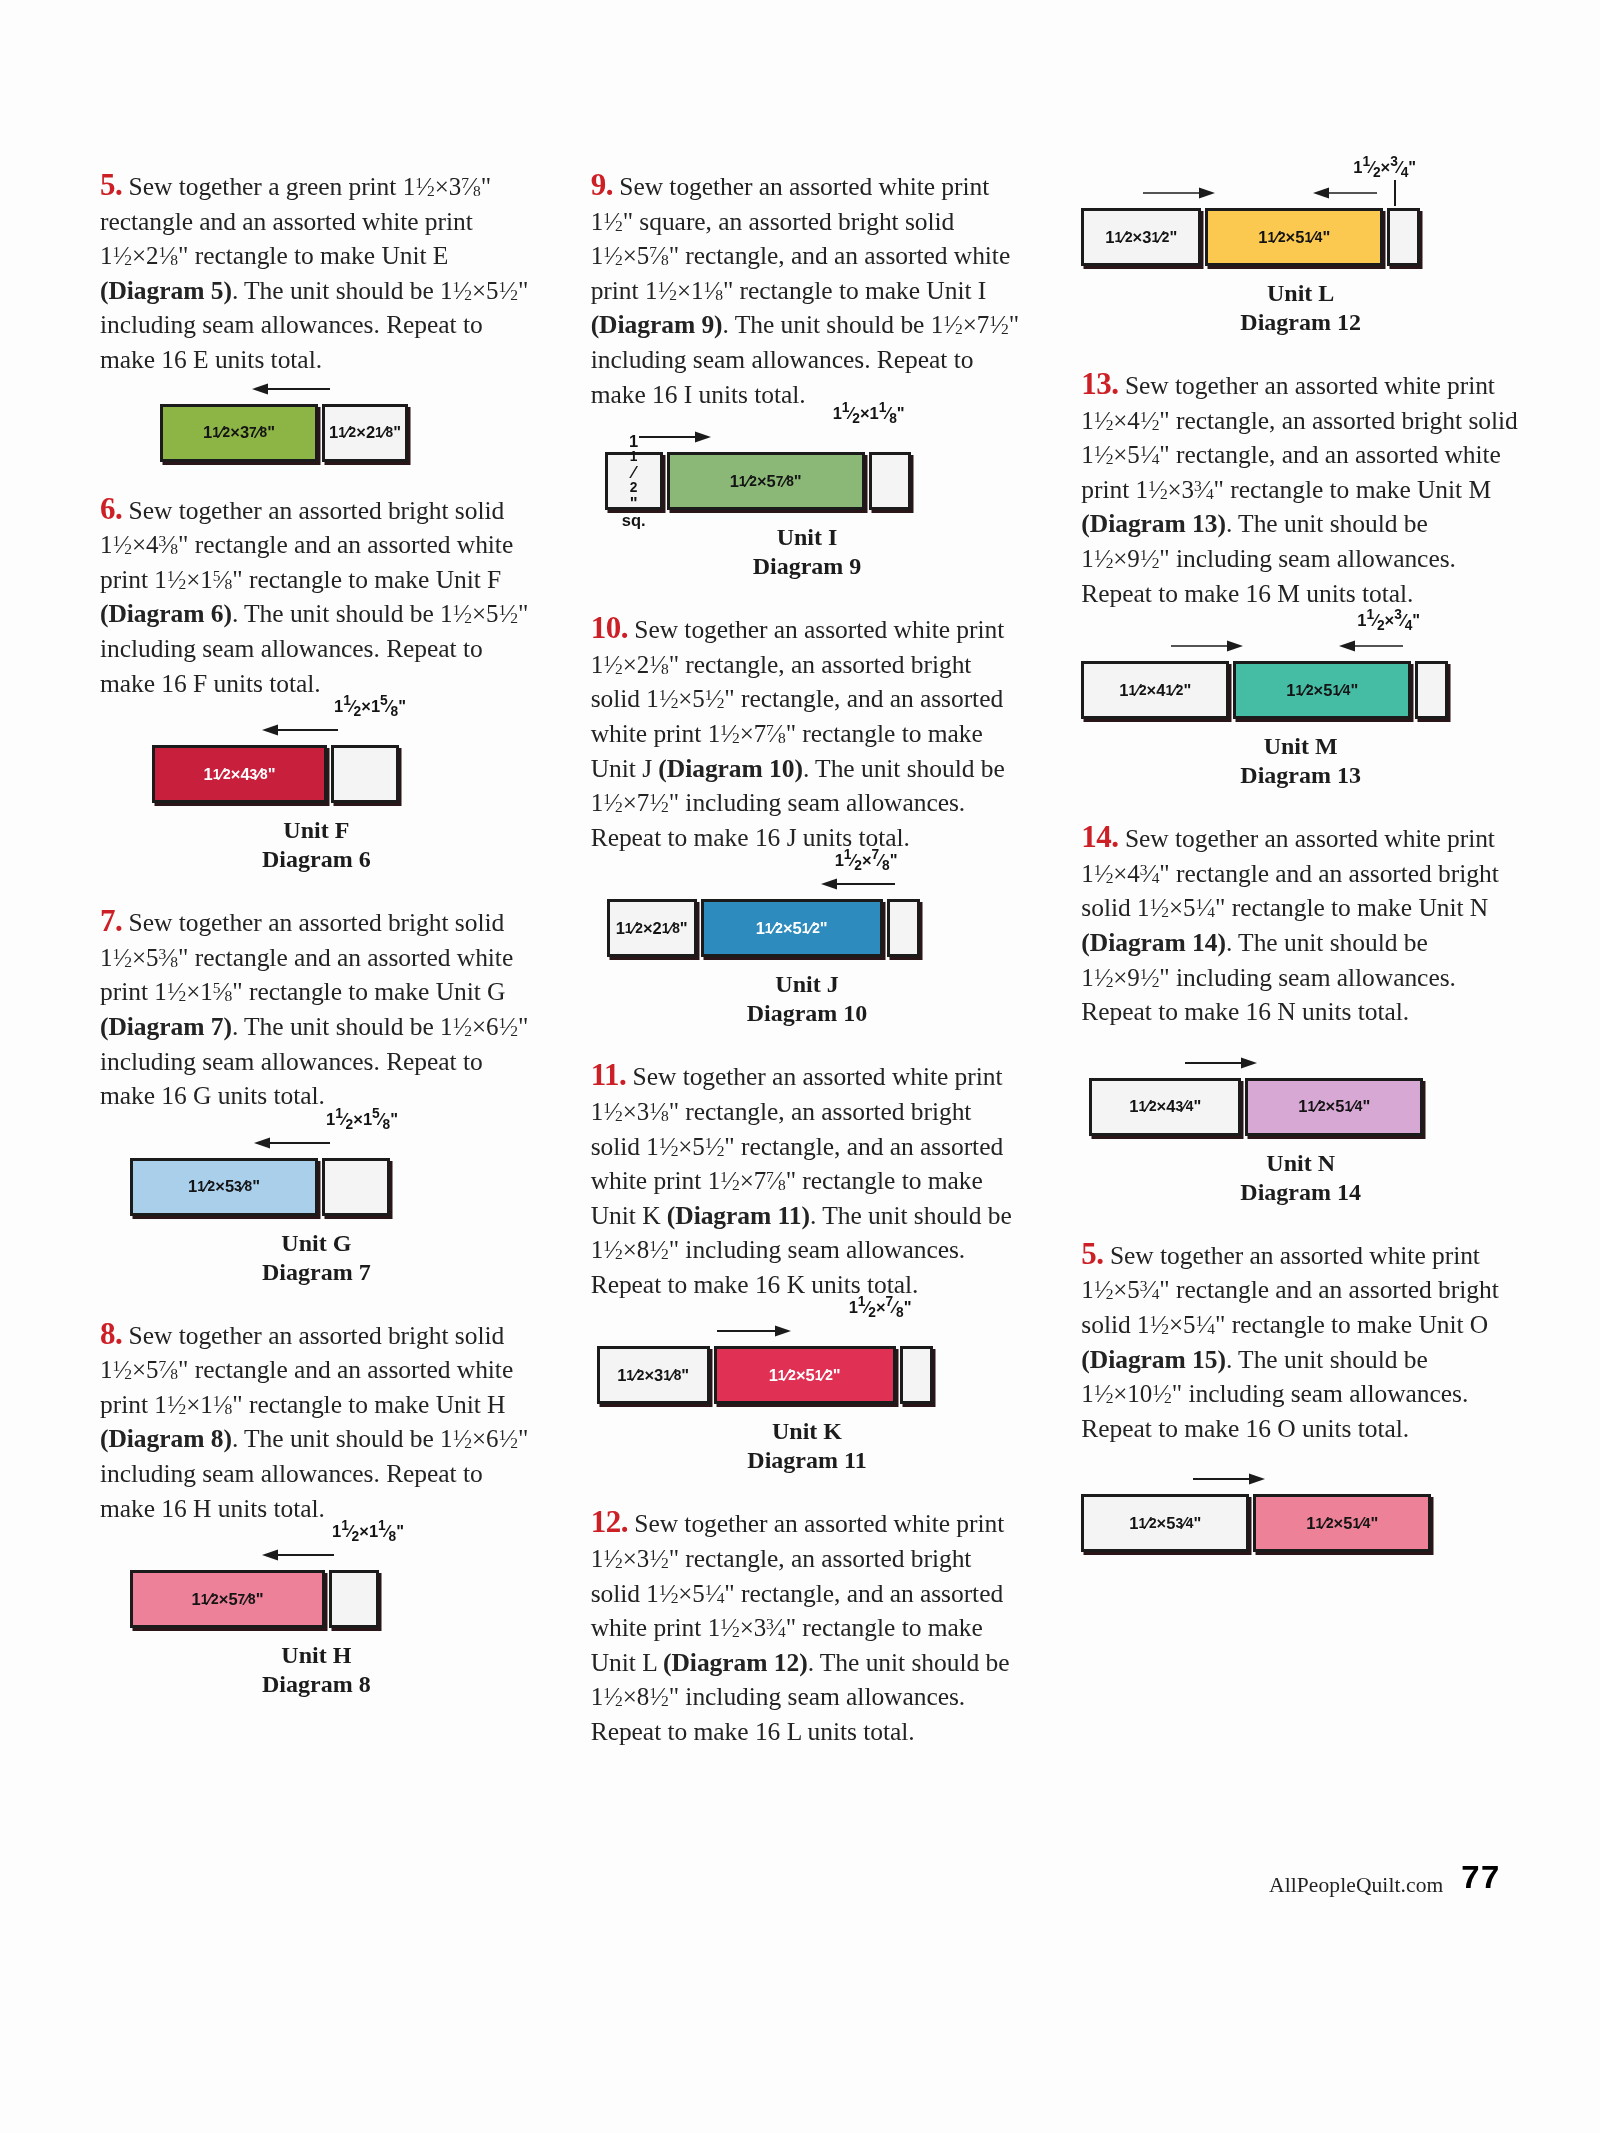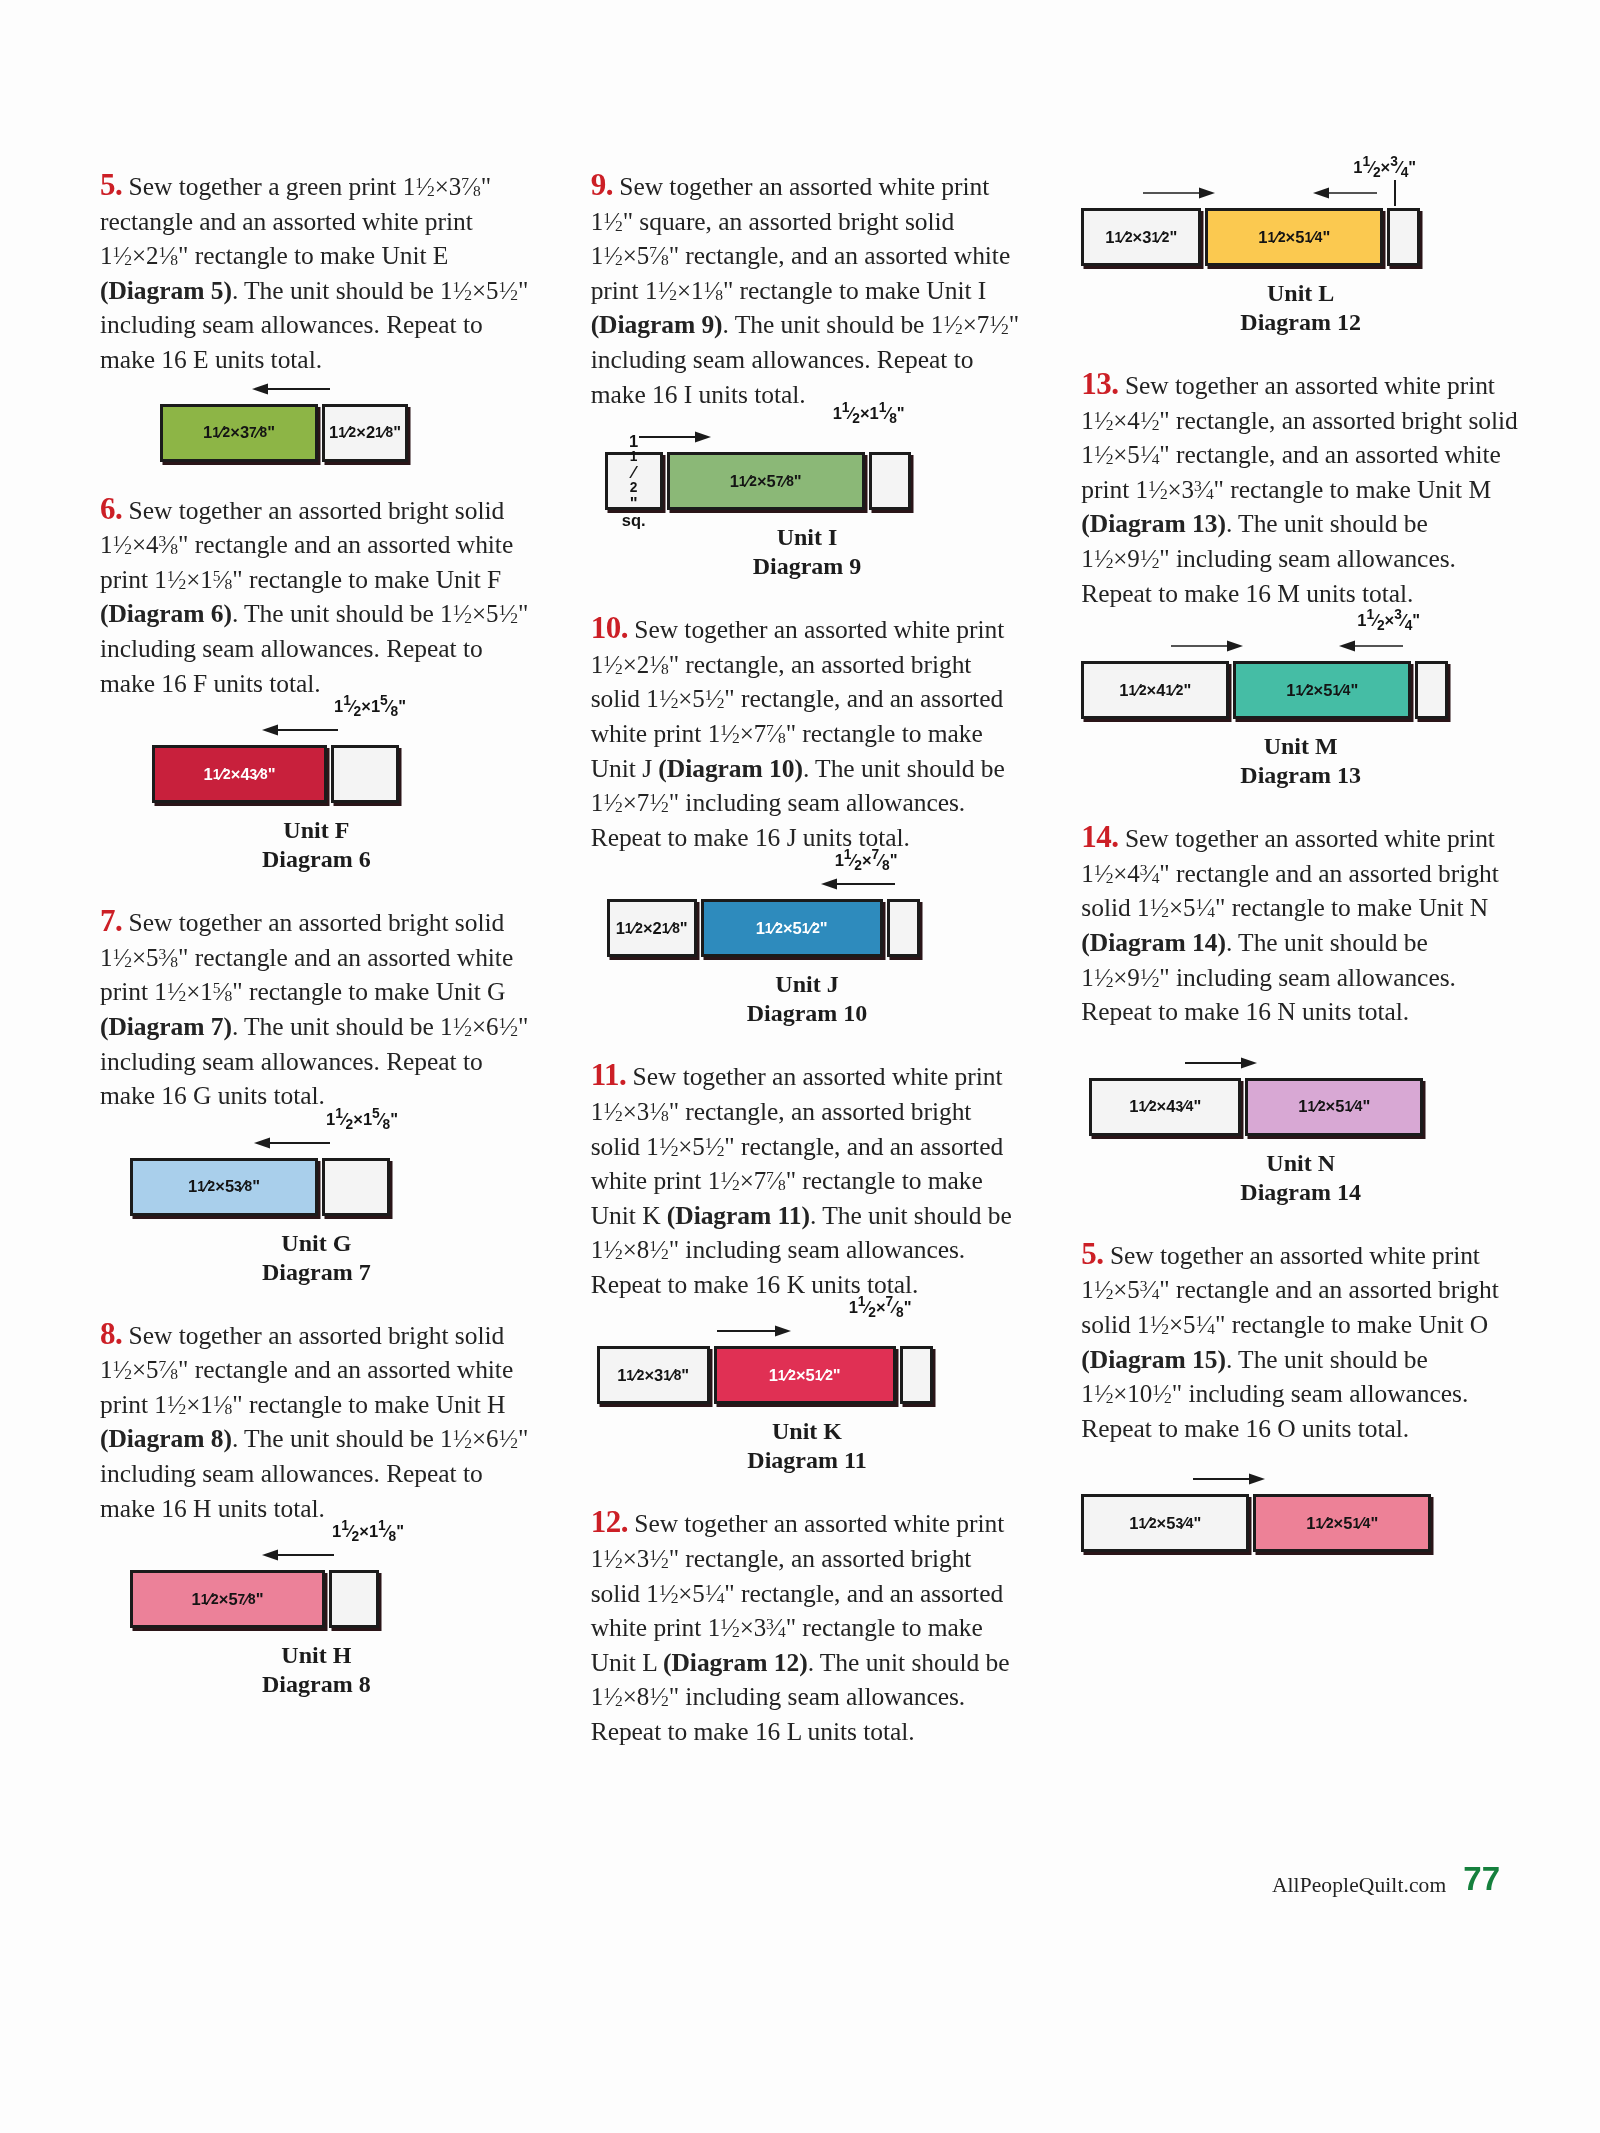--- a/index.html
+++ b/index.html
@@ -110,24 +110,24 @@
     right: 100px; bottom: 108px;
     display: flex; align-items: flex-end; gap: 17px;
   }
   .footer .site {
     font-family: "Liberation Serif", serif;
     font-size: 21.5px;
     color: #232323;
     letter-spacing: 0.1px;
   }
   .footer .pageno {
-    font-family: Liberation Sans, sans-serif;
+    font-family: Liberation Mono, monospace;
     font-weight: bold;
     font-size: 33px;
-    color: #15803d;
+    color: #000000;
   }
   .dgwrap { position: relative; }
 </style>
 </head>
 <body>
 
 <div class="page">
 
   <div class="columns">
 

